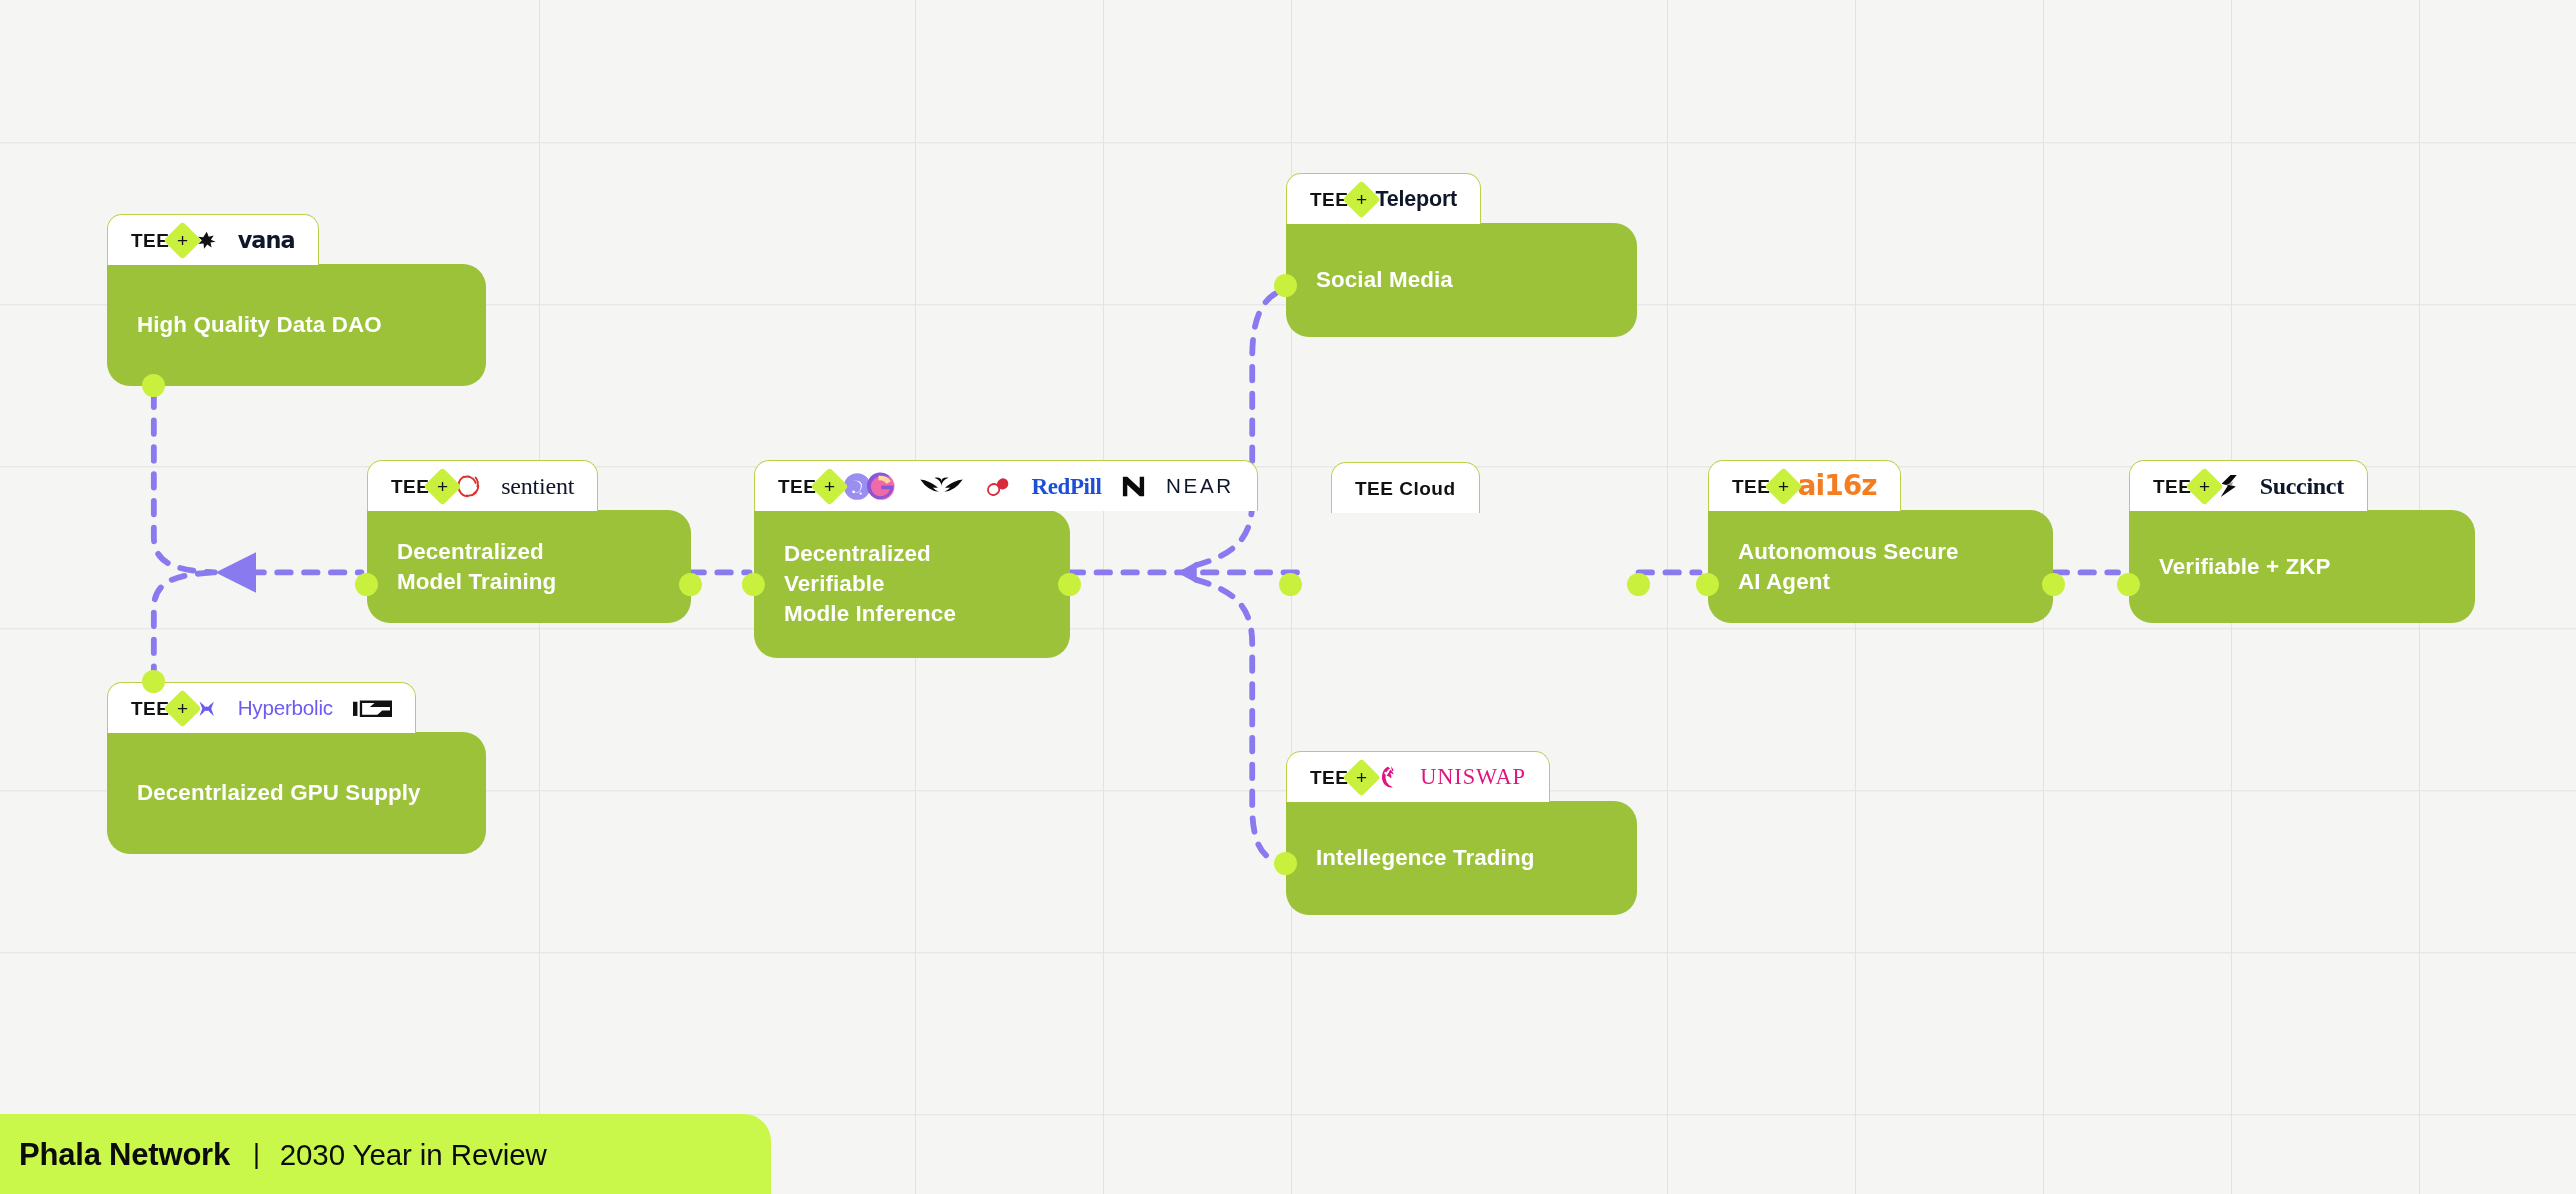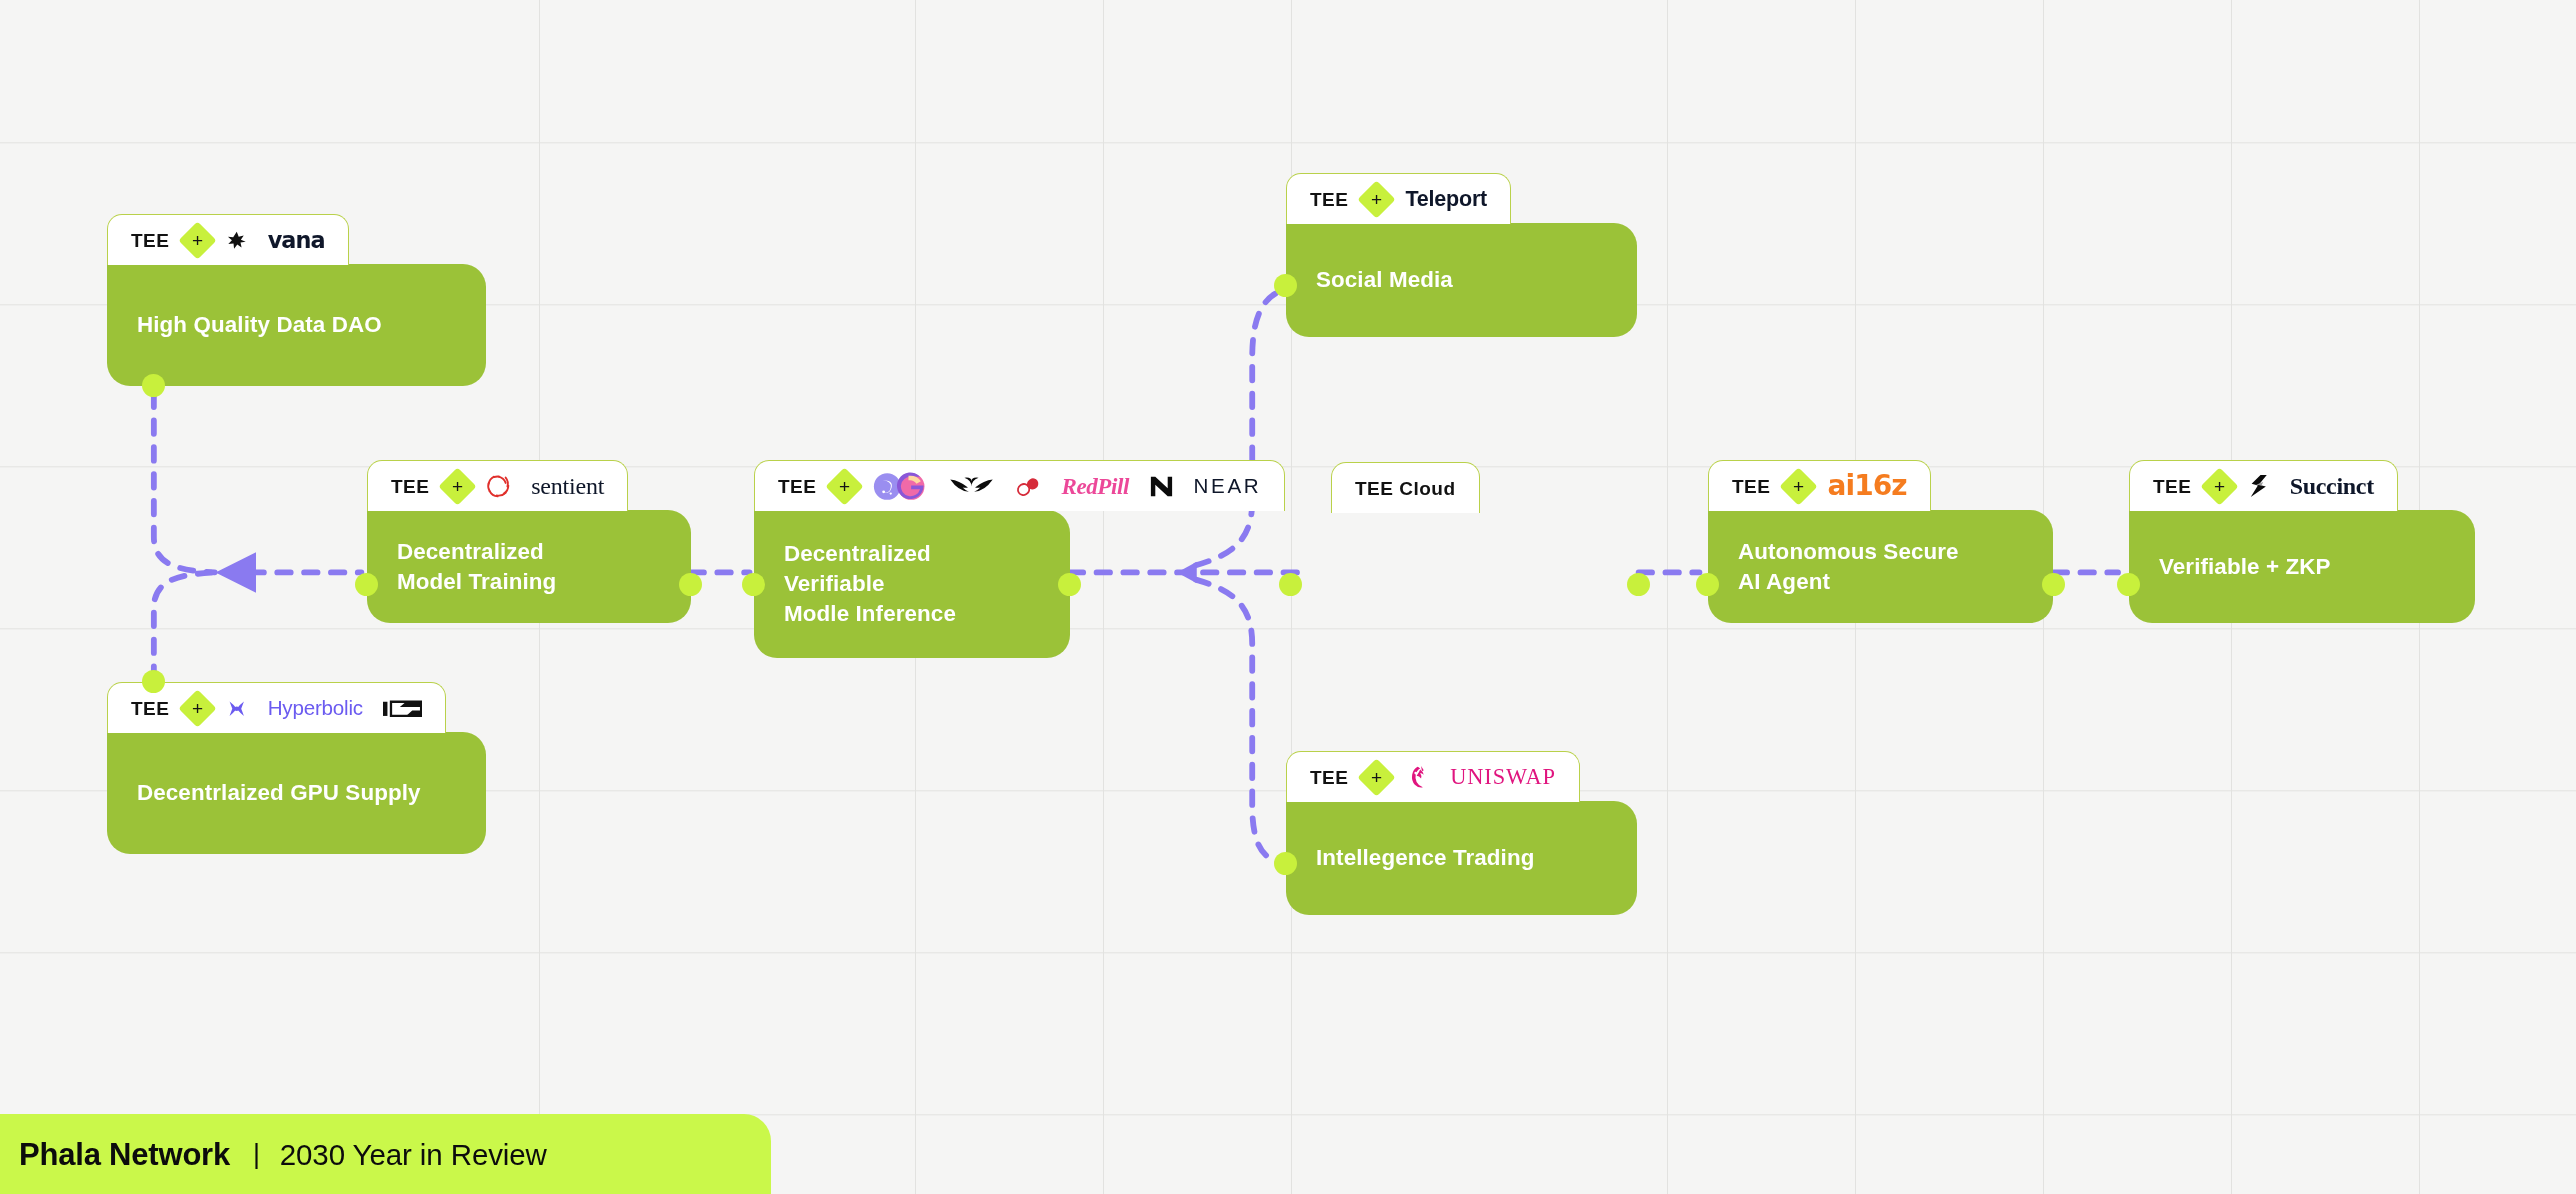--- a/index.html
+++ b/index.html
@@ -37,21 +37,20 @@
   
   .node {
     position: absolute;
     z-index: 3;
   }
 
   .badge {
     position: relative;
     display: inline-flex;
     align-items: center;
-    gap: 15px;
     background: #ffffff;
     border: 1.4px solid #b9d14a;
     border-bottom: none;
     border-radius: 15px 15px 0 0;
     padding: 12.5px 23px 11.6px 23px;
     height: 51px;
     z-index: 2;
     white-space: nowrap;
   }
 
@@ -123,21 +122,21 @@
   .wordmark {
     font-size: 22.4px;
     font-weight: 700;
     color: #0f172a;
     letter-spacing: -0.2px;
     line-height: 1;
   }
   .wordmark.vana { font-family: "DejaVu Sans", sans-serif; font-weight: 700; letter-spacing:-0.9px; }
   .wordmark.sentient { font-family: "Liberation Serif", serif; font-weight: 400; font-size: 24px; }
   .wordmark.near { letter-spacing: 2.7px; font-weight: 500; font-size: 20.6px; }
-  .wordmark.redpill { font-family: "Liberation Serif", serif; font-style: italic; font-weight:700; color: #ec4899; font-size: 23px; letter-spacing:-0.4px;}
+  .wordmark.redpill { font-family: "Liberation Serif", serif; font-weight:700; color: #1d4ed8; font-size: 23px; letter-spacing:-0.4px;}
   .wordmark.hyperbolic { color: #6b5bf0; font-weight: 500; font-size: 20.6px; }
   .wordmark.uniswap { color: #e0157f; font-family: "Liberation Serif", serif; font-weight: 400; font-size: 22.4px; letter-spacing: 0.9px; }
   .wordmark.ai16z { color: #f57c1f; font-weight: 700; font-size: 28px; letter-spacing: -0.9px; font-family:"DejaVu Sans", sans-serif;}
   .wordmark.succinct { font-family: "Liberation Serif", serif; font-weight: 700; font-size: 24px; letter-spacing: -0.3px;}
   .wordmark.teleport { font-size: 21.5px; font-weight: 700; }
 
   
   #footer {
     position: absolute;
     left: 0;

